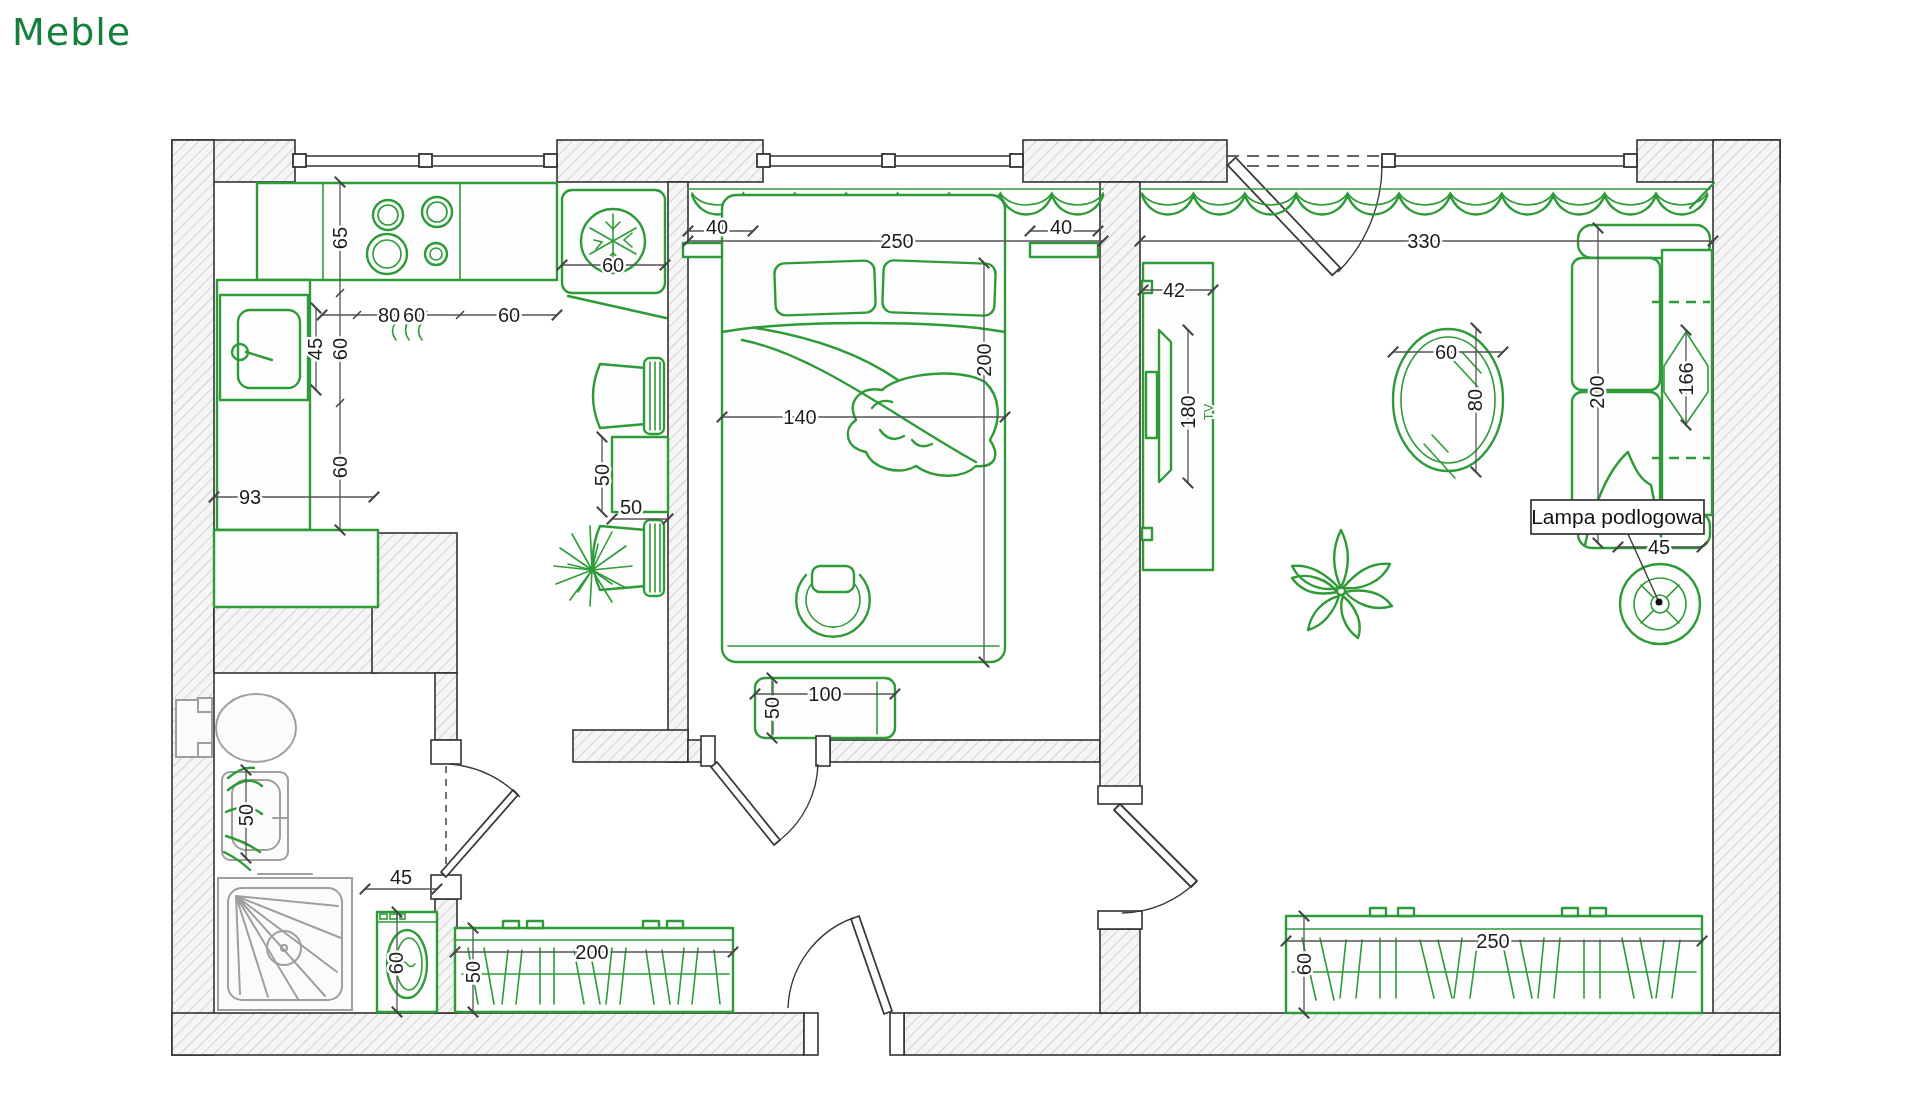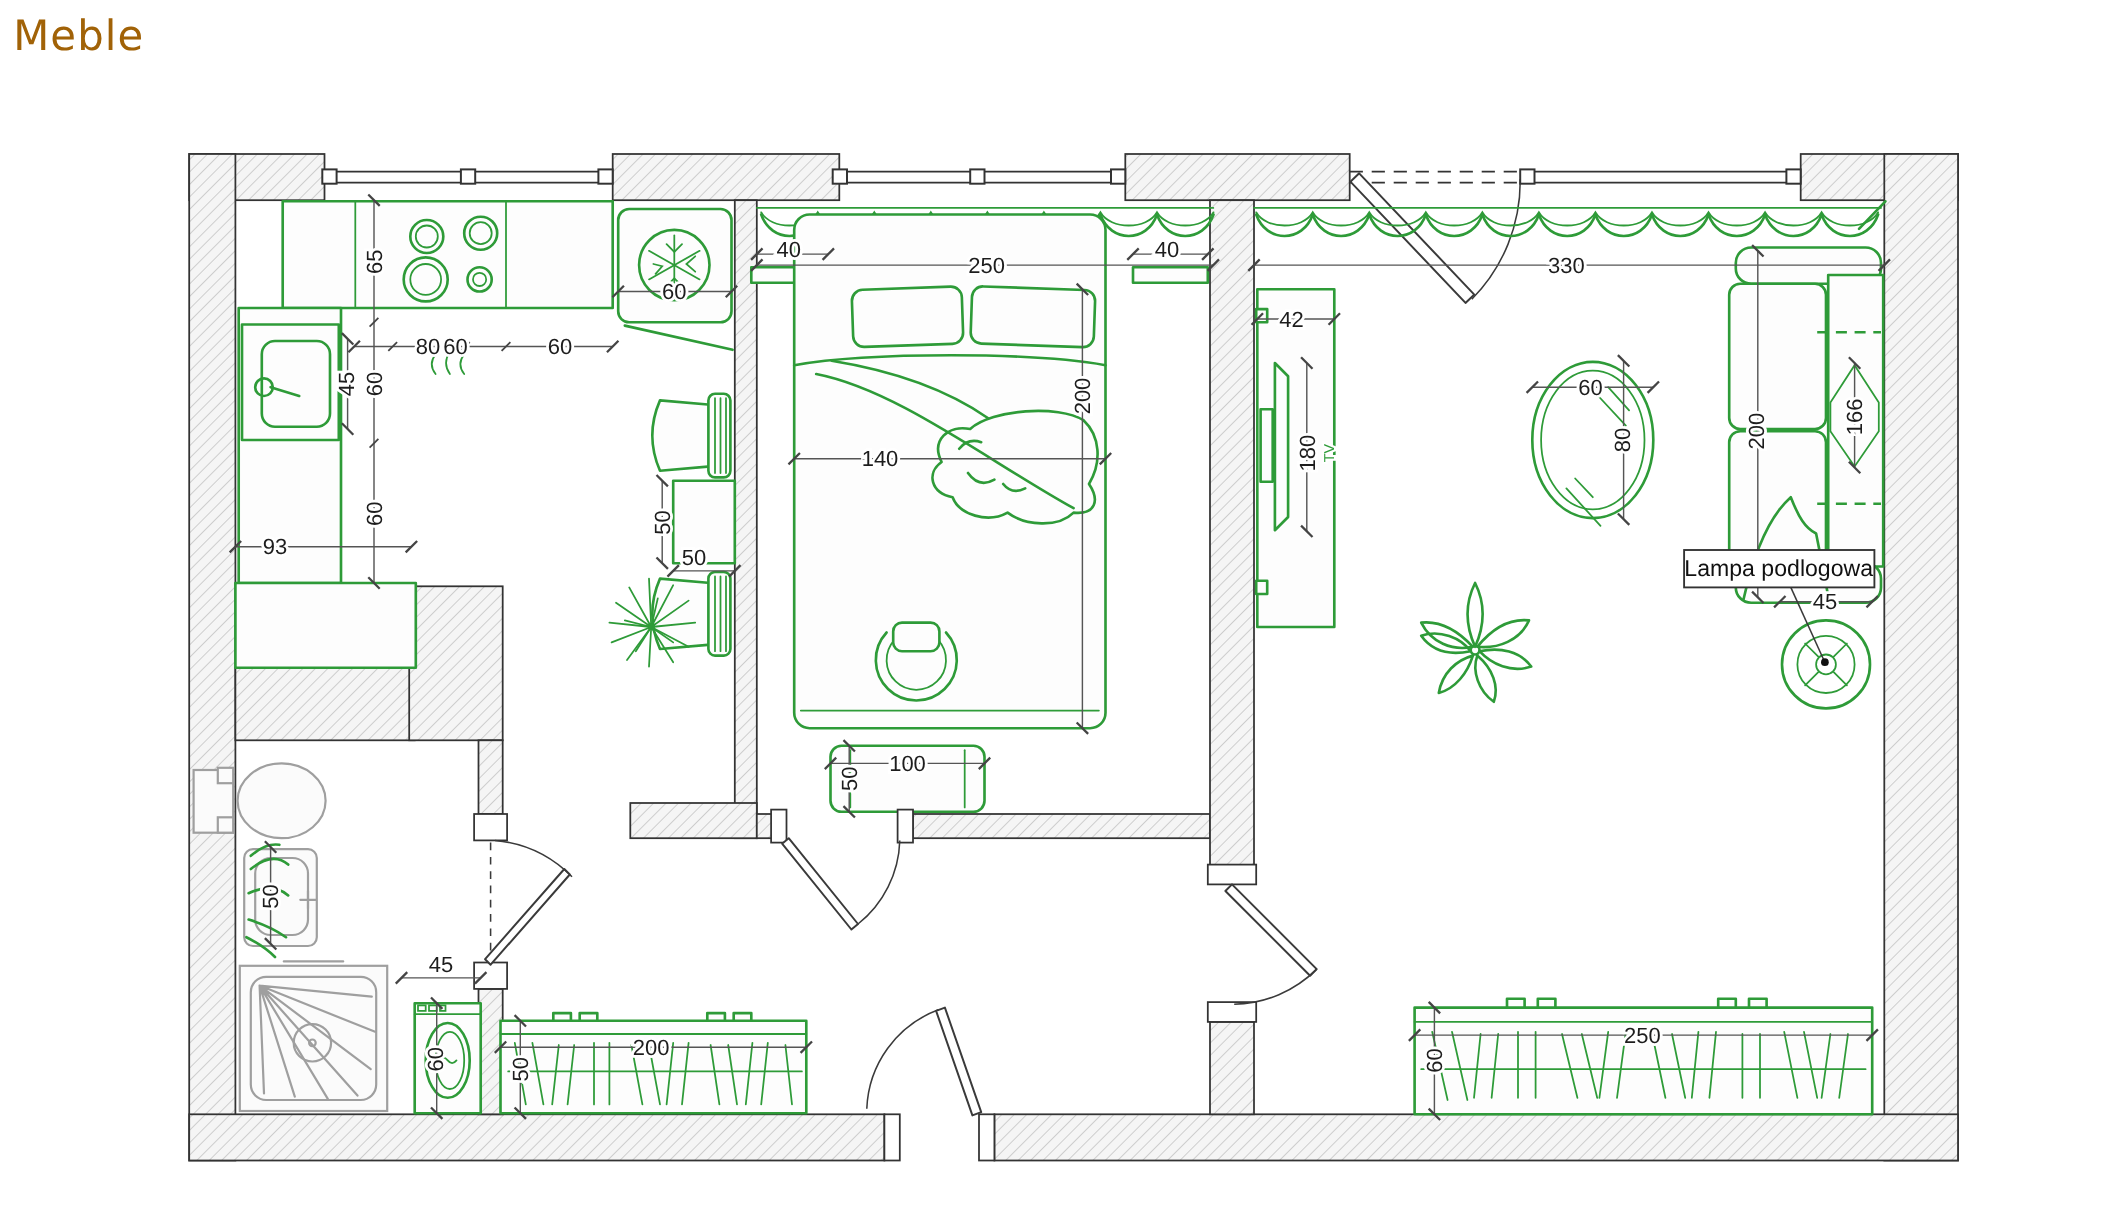--- a/index.html
+++ b/index.html
@@ -1,18 +1,18 @@
 <!DOCTYPE html>
 <html><head>
 <meta charset="utf-8">
 <style>
   html,body{margin:0;padding:0;background:#fff;}
   .page{position:relative;width:1920px;height:1119px;background:#fff;overflow:hidden;
         font-family:"DejaVu Sans",sans-serif;}
-  .title{position:absolute;left:12px;top:10px;font-size:38px;color:#a16207;
+  .title{position:absolute;left:12px;top:10px;font-size:38px;color:#15803d;
          font-family:"DejaVu Sans",sans-serif;font-weight:400;letter-spacing:1px;}
   svg{position:absolute;left:0;top:0;}
   .wall{fill:url(#hatch);stroke:#333;stroke-width:1.6;}
   .frame{fill:#fff;stroke:#333;stroke-width:1.6;}
   .winbg{fill:#fff;stroke:none;}
   .win{stroke:#333;stroke-width:1.6;fill:none;}
   .winsq{fill:#fff;stroke:#333;stroke-width:1.8;}
   .grn{stroke:#2e9b38;stroke-width:2.4;fill:none;stroke-linecap:round;stroke-linejoin:round;}
   .grnfill{stroke:#2e9b38;stroke-width:2.4;fill:#fdfdfd;stroke-linejoin:round;}
   .grnthin{stroke:#2e9b38;stroke-width:1.6;fill:none;stroke-linecap:round;}

